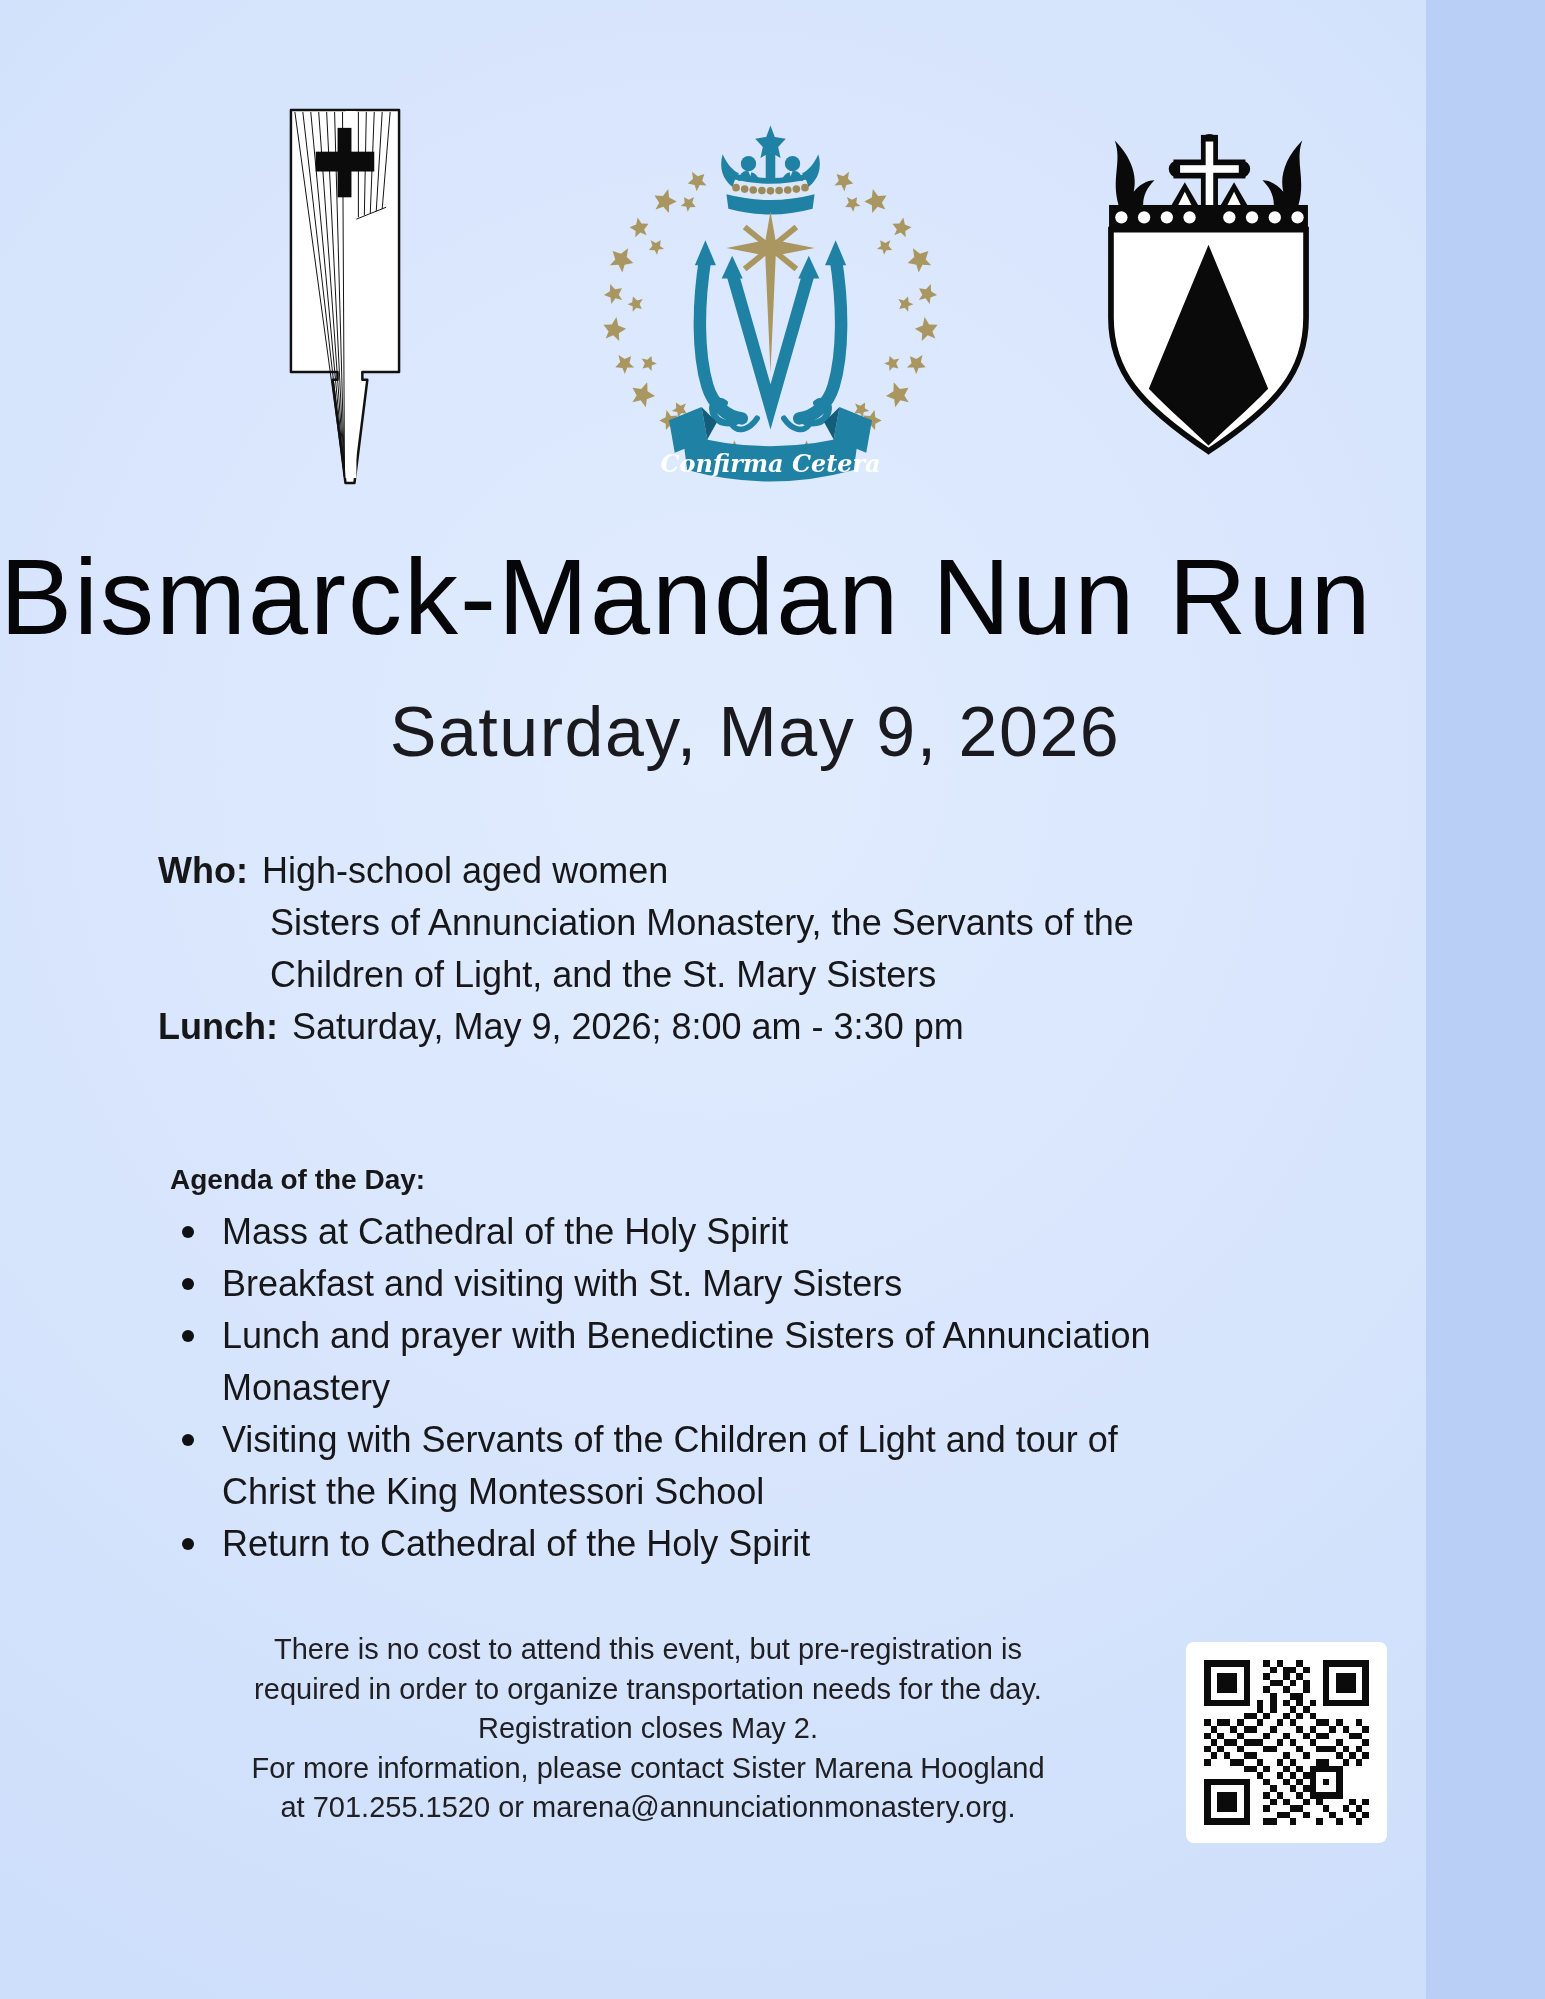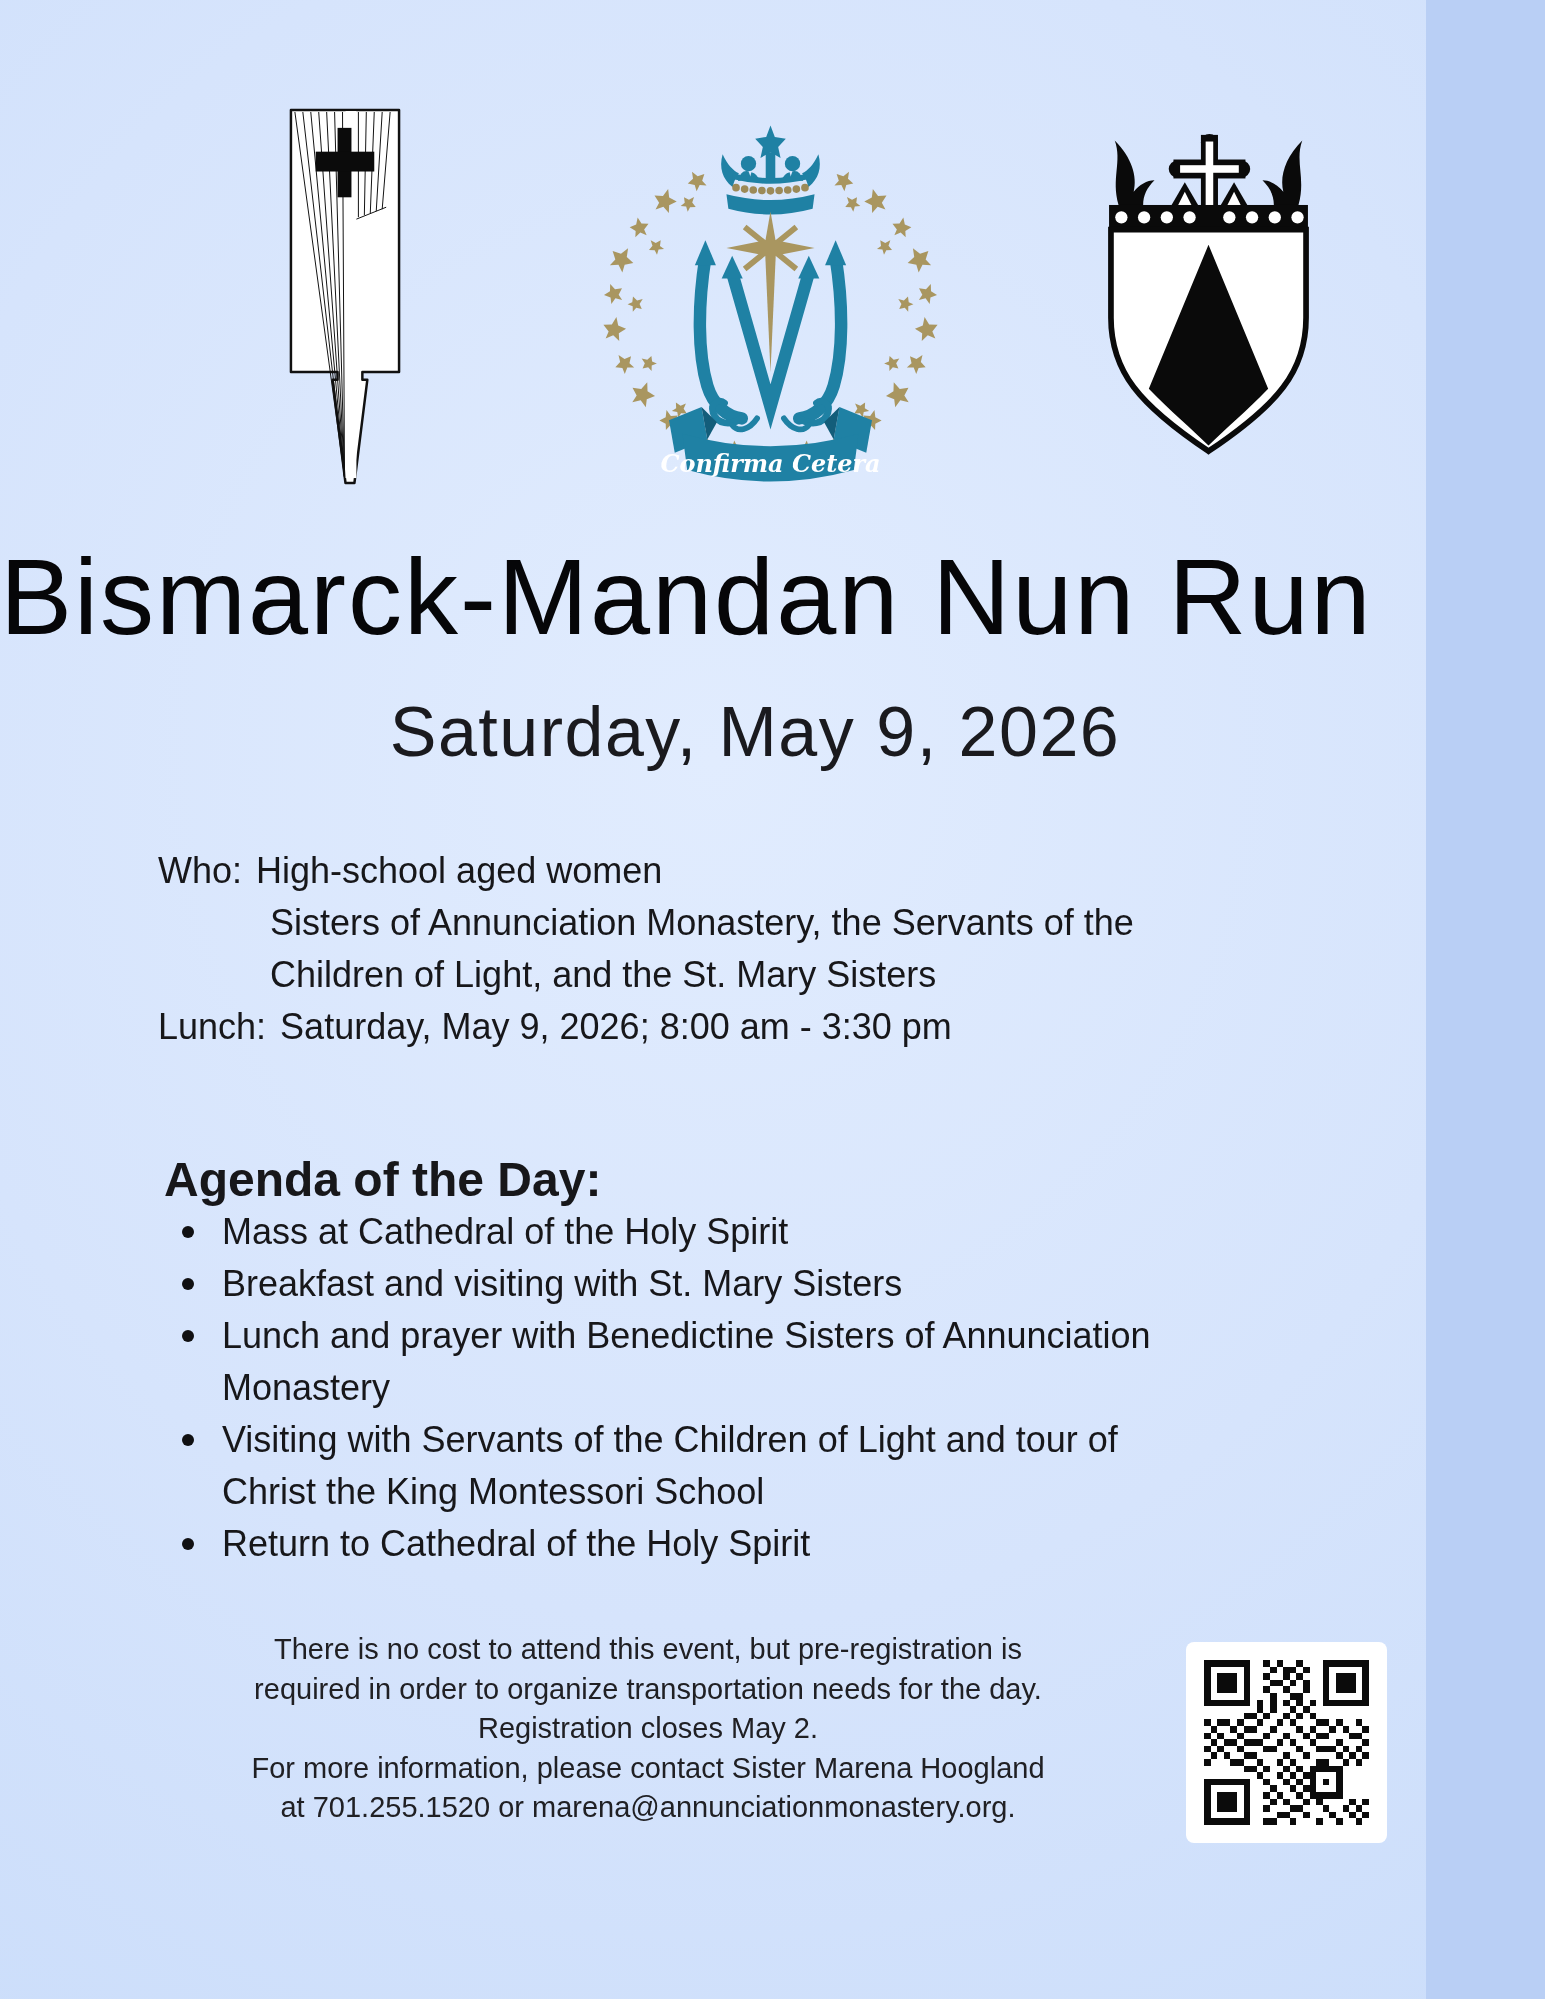--- a/index.html
+++ b/index.html
@@ -19,23 +19,23 @@
     font-size:108px;font-weight:normal;letter-spacing:2px;color:#060608;white-space:nowrap;
   }
   .event-date{
     position:absolute;left:0;top:692px;width:100%;text-align:center;
     font-size:70px;font-weight:300;letter-spacing:1.5px;color:#1a1a1e;white-space:nowrap;padding-left:42px;
   }
 
   .details{position:absolute;left:158px;top:845px;font-size:36px;line-height:52px;}
   .d-row{white-space:nowrap;}
   .d-row.indent{padding-left:112px;}
-  .d-label{font-weight:normal;margin-right:14px;}
-
-  .agenda-heading{position:absolute;left:164px;top:1154px;font-size:48px;line-height:52px;font-weight:bold;}
+  .d-label{font-weight:bold;margin-right:14px;}
+
+  .agenda-heading{position:absolute;left:170px;top:1154px;font-size:28px;line-height:52px;font-weight:bold;}
   .agenda{position:absolute;left:158px;top:1206px;font-size:36px;line-height:52px;}
   .a-line{position:relative;padding-left:64px;white-space:nowrap;}
   .a-line .dot{position:absolute;left:24px;top:20px;width:12px;height:12px;border-radius:50%;background:#101012;}
 
   .footer{
     position:absolute;left:163px;top:1630px;width:970px;text-align:center;
     font-size:29px;line-height:39.5px;color:#202024;
   }
 
   .qr-box{

